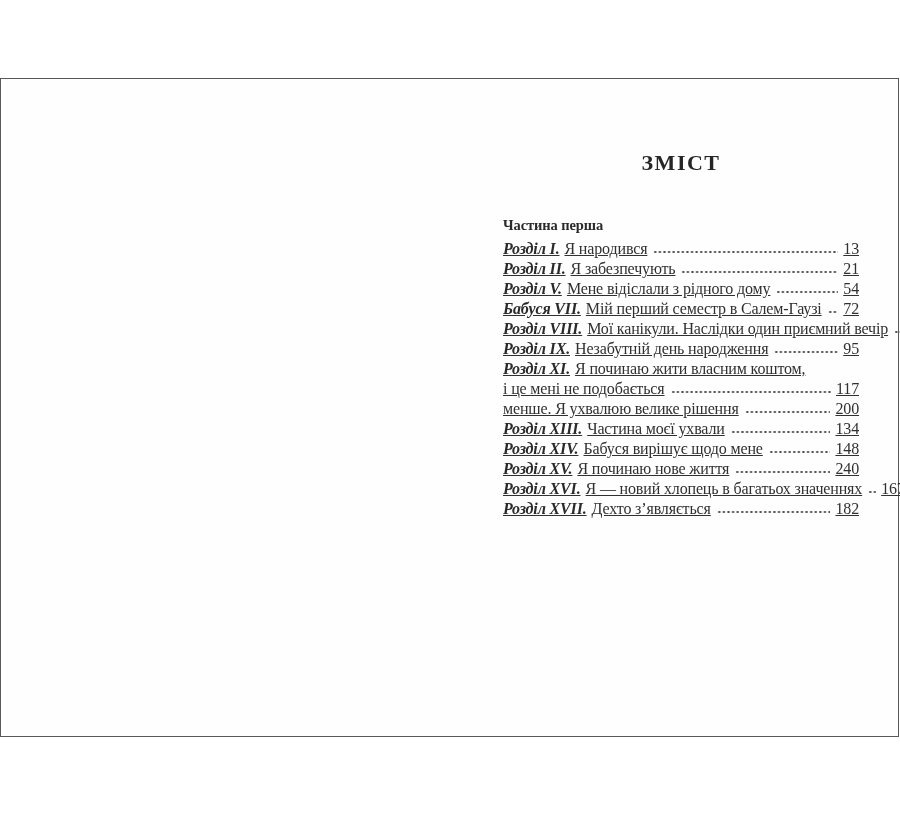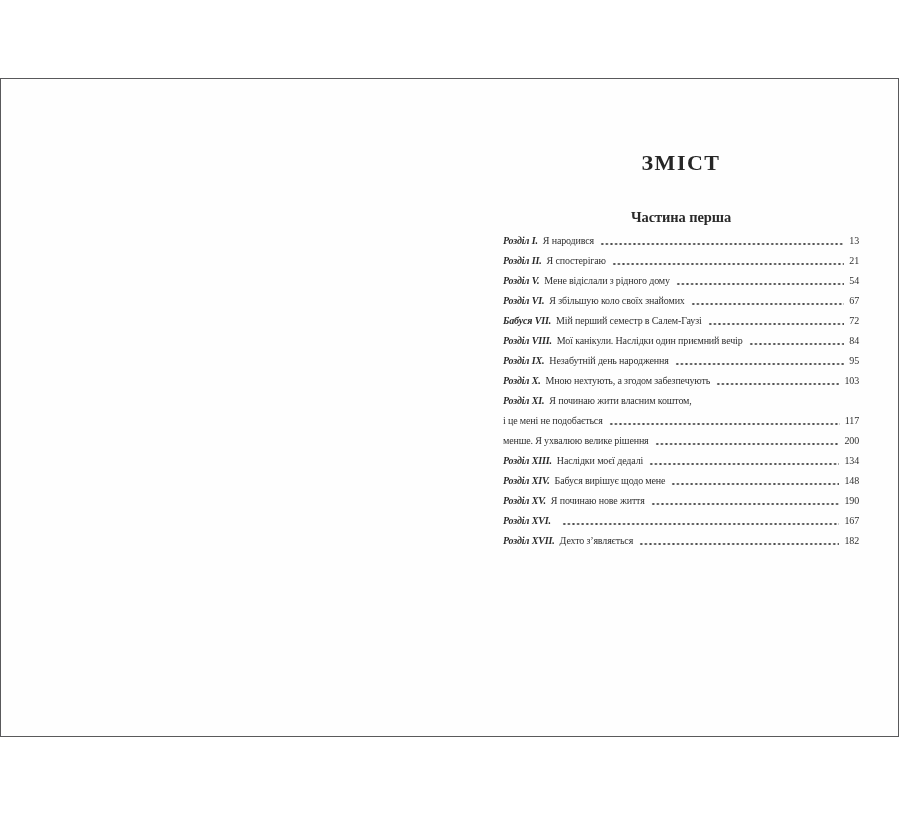--- a/index.html
+++ b/index.html
@@ -25,46 +25,46 @@
     border: 1px solid #59595b;
     background: #fefefe;
   }
   .toc {
     position: absolute;
     left: 502px;
     top: 71px;
     width: 356px;
   }
   .toc-title {
-    margin: 0 0 31px 0;
+    margin: 0 0 39px 0;
     font-size: 22px;
     line-height: 26px;
     font-weight: bold;
     text-align: center;
     letter-spacing: 1.5px;
     color: #262626;
   }
   .part-heading {
     font-weight: bold;
     font-size: 14.5px;
     line-height: 20px;
     margin: 0 0 4px 0;
     letter-spacing: -0.1px;
     color: #2a2a2a;
-    text-align: center;
   }
   .toc-line {
     display: flex;
     align-items: baseline;
-    font-size: 10px;
+    font-size: 16px;
     line-height: 20px;
     height: 20px;
     letter-spacing: -0.15px;
     white-space: nowrap;
     color: #303030;
+    text-decoration: underline;
   }
   .chap {
     font-weight: bold;
     font-style: italic;
     margin-right: 5px;
     color: #2a2a2a;
   }
   .dots {
     flex: 1 1 0;
     min-width: 8px;
@@ -89,40 +89,34 @@
     <div class="toc-list">
   <div class="toc-line">
     <span class="chap">Розділ I.</span>
     <span class="txt">Я народився</span>
     <span class="dots"></span>
     <span class="pg">13</span>
   </div>
 
   <div class="toc-line">
     <span class="chap">Розділ II.</span>
-    <span class="txt">Я спостерігаю</span>
+    <span class="txt">Я забезпечують</span>
     <span class="dots"></span>
     <span class="pg">21</span>
   </div>
 
 
 
   <div class="toc-line">
     <span class="chap">Розділ V.</span>
     <span class="txt">Мене відіслали з рідного дому</span>
     <span class="dots"></span>
     <span class="pg">54</span>
   </div>
 
-  <div class="toc-line">
-    <span class="chap">Розділ VI.</span>
-    <span class="txt">Я збільшую коло своїх знайомих</span>
-    <span class="dots"></span>
-    <span class="pg">67</span>
-  </div>
 
   <div class="toc-line">
     <span class="chap">Бабуся VII.</span>
     <span class="txt">Мій перший семестр в Салем-Гаузі</span>
     <span class="dots"></span>
     <span class="pg">72</span>
   </div>
 
   <div class="toc-line">
     <span class="chap">Розділ VIII.</span>
@@ -131,26 +125,20 @@
     <span class="pg">84</span>
   </div>
 
   <div class="toc-line">
     <span class="chap">Розділ IX.</span>
     <span class="txt">Незабутній день народження</span>
     <span class="dots"></span>
     <span class="pg">95</span>
   </div>
 
-  <div class="toc-line">
-    <span class="chap">Розділ X.</span>
-    <span class="txt">Мною нехтують, а згодом забезпечують</span>
-    <span class="dots"></span>
-    <span class="pg">103</span>
-  </div>
 
   <div class="toc-line">
     <span class="chap">Розділ XI.</span>
     <span class="txt">Я починаю жити власним коштом,</span>
 
   </div>
 
   <div class="toc-line">
 
     <span class="txt">і це мені не подобається</span>
@@ -161,41 +149,42 @@
 
   <div class="toc-line">
 
     <span class="txt">менше. Я ухвалюю велике рішення</span>
     <span class="dots"></span>
     <span class="pg">200</span>
   </div>
 
   <div class="toc-line">
     <span class="chap">Розділ XIII.</span>
-    <span class="txt">Наслідки моєї дедалі</span>
+    <span class="txt">Частина моєї ухвали</span>
     <span class="dots"></span>
     <span class="pg">134</span>
   </div>
 
   <div class="toc-line">
     <span class="chap">Розділ XIV.</span>
     <span class="txt">Бабуся вирішує щодо мене</span>
     <span class="dots"></span>
     <span class="pg">148</span>
   </div>
 
   <div class="toc-line">
     <span class="chap">Розділ XV.</span>
     <span class="txt">Я починаю нове життя</span>
     <span class="dots"></span>
-    <span class="pg">190</span>
+    <span class="pg">240</span>
   </div>
 
   <div class="toc-line">
     <span class="chap">Розділ XVI.</span>
+    <span class="txt">Я — новий хлопець в багатьох значеннях</span>
     <span class="dots"></span>
     <span class="pg">167</span>
   </div>
 
   <div class="toc-line">
     <span class="chap">Розділ XVII.</span>
     <span class="txt">Дехто з’являється</span>
     <span class="dots"></span>
     <span class="pg">182</span>
   </div>

